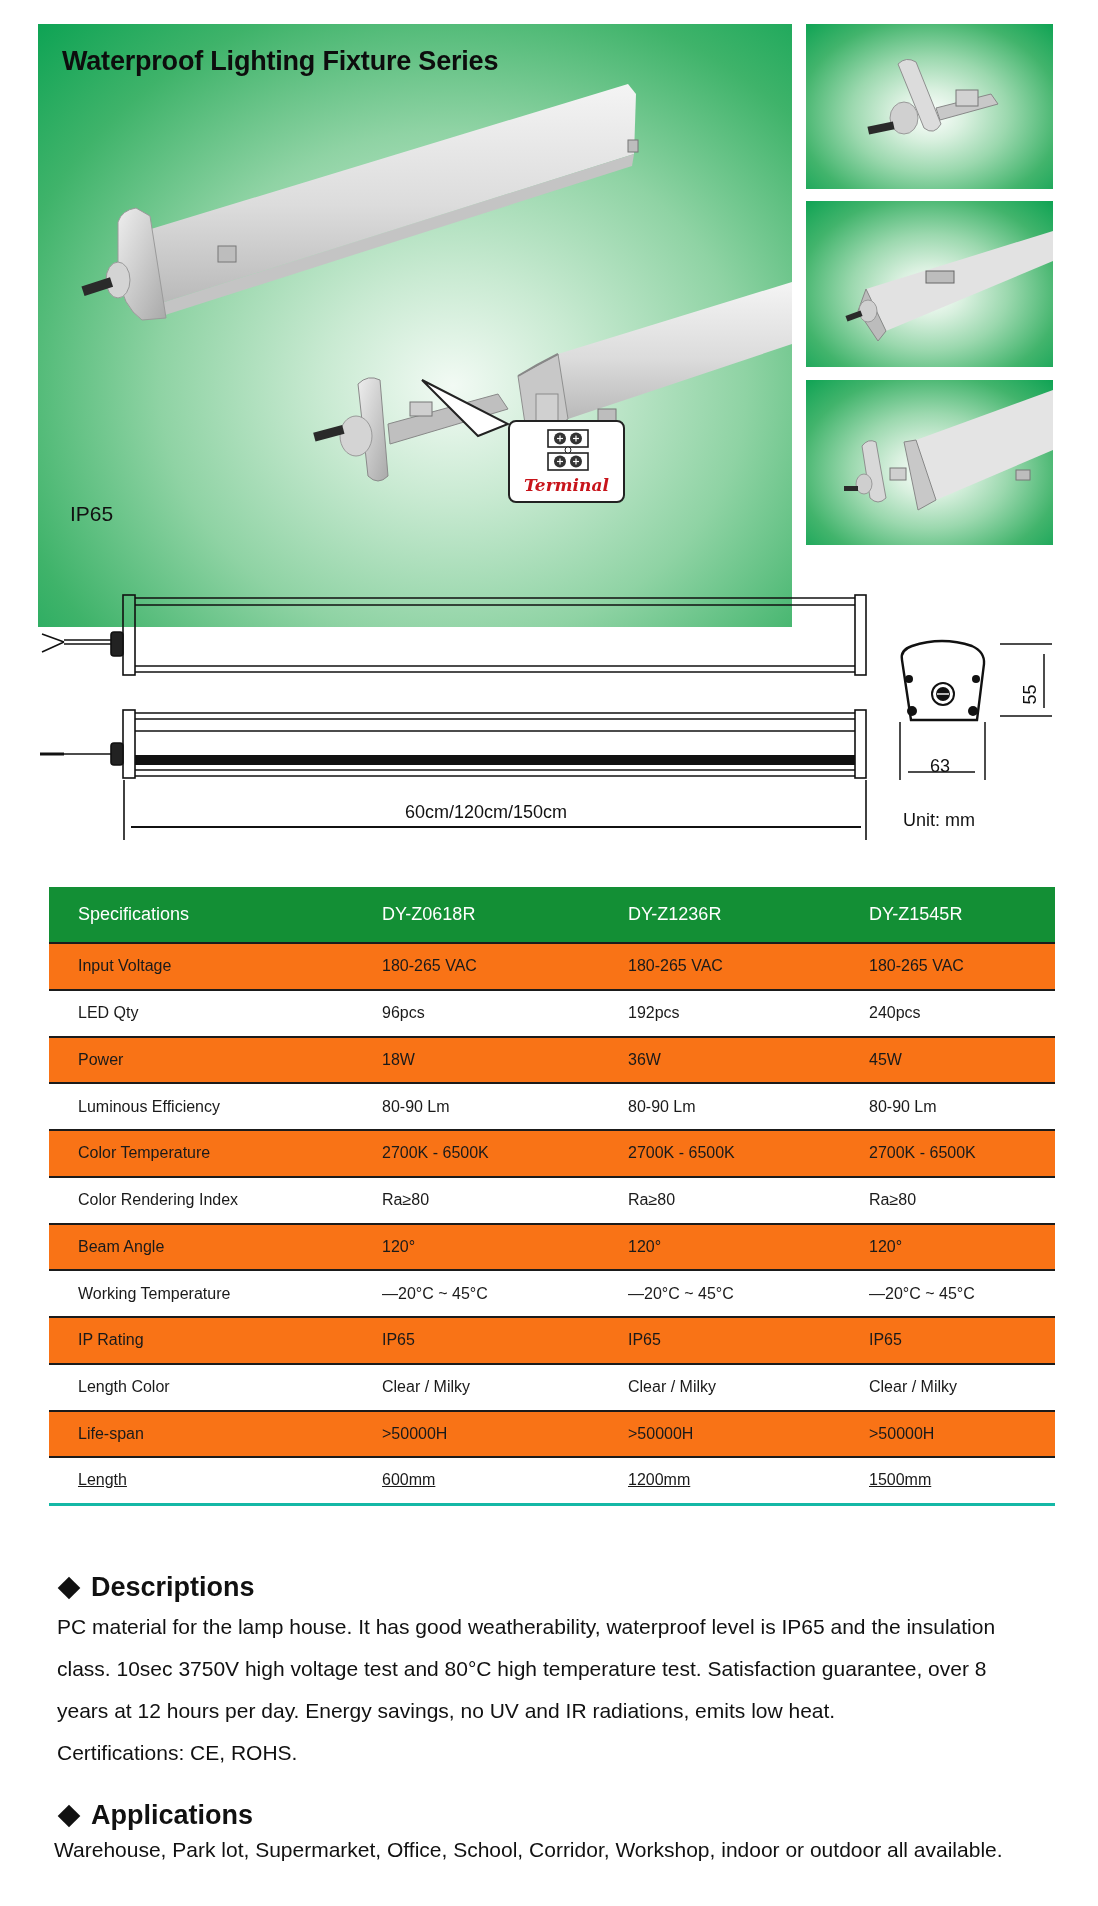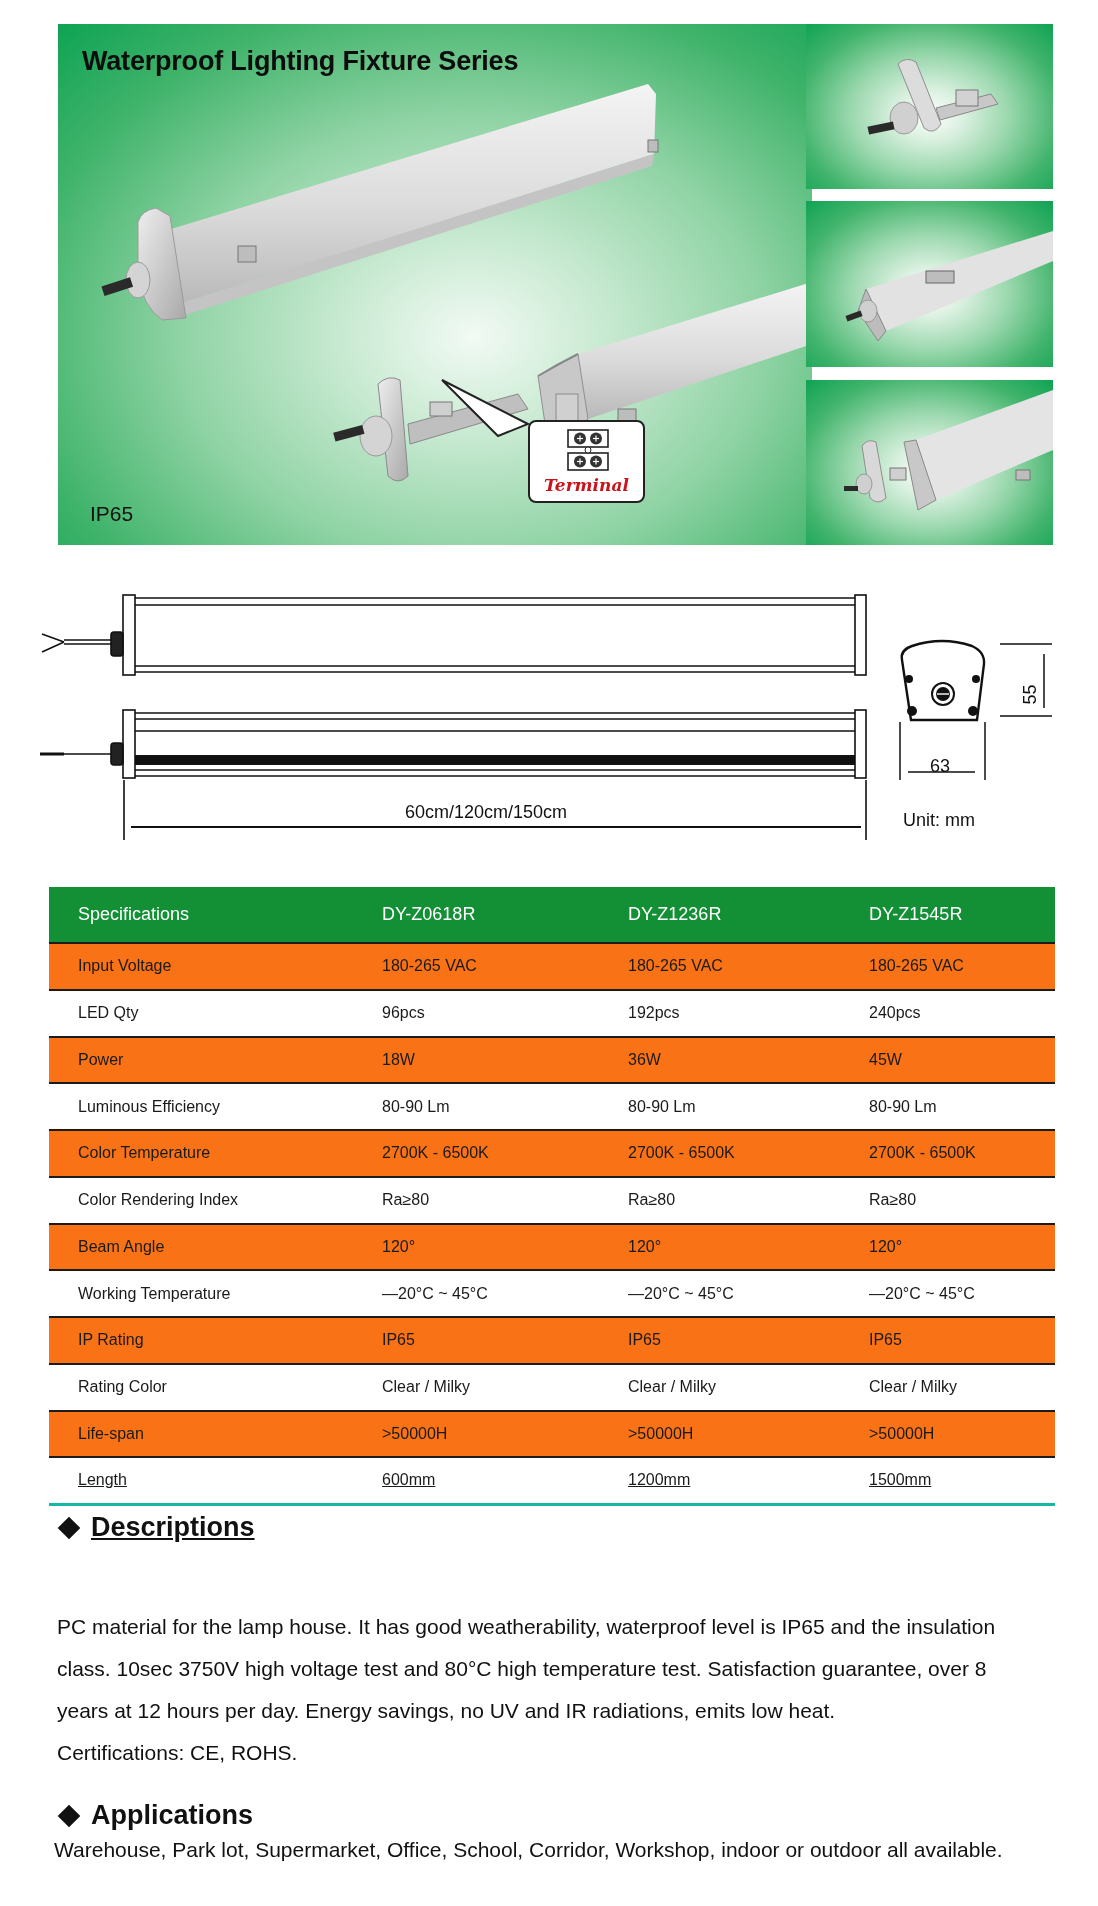--- a/index.html
+++ b/index.html
@@ -74,21 +74,21 @@
     font-size: 21px; line-height: 42px; color: #111;
   }
   .apps-text {
     position: absolute; left: 54px; top: 1838px; width: 1040px;
     font-size: 21px; color: #111; white-space: nowrap;
   }
 </style>
 </head>
 <body>
 
-<div class="photo" style="left:38px; top:24px; width:754px; height:521px;margin-left:20px;">
+<div class="photo" style="left:38px; top:24px; width:754px; height:603px;">
   <svg class="abs" style="left:0;top:0" width="754" height="521">
     <defs>
       <linearGradient id="lampBody" x1="0" y1="0" x2="0" y2="1">
         <stop offset="0" stop-color="#f4f4f4"></stop>
         <stop offset="0.55" stop-color="#dcdcdc"></stop>
         <stop offset="1" stop-color="#b9b9b9"></stop>
       </linearGradient>
       <linearGradient id="capG" x1="0" y1="0" x2="1" y2="1">
         <stop offset="0" stop-color="#eeeeee"></stop>
         <stop offset="1" stop-color="#a9a9a9"></stop>
@@ -292,41 +292,41 @@
       <td>—20°C ~ 45°C</td>
       <td>—20°C ~ 45°C</td>
     </tr>
     <tr class="alt">
       <td>IP Rating</td>
       <td>IP65</td>
       <td>IP65</td>
       <td>IP65</td>
     </tr>
     <tr>
-      <td>Rating Color</td>
+      <td>Length Color</td>
       <td>Clear / Milky</td>
       <td>Clear / Milky</td>
       <td>Clear / Milky</td>
     </tr>
     <tr class="alt">
       <td>Life-span</td>
       <td>&gt;50000H</td>
       <td>&gt;50000H</td>
       <td>&gt;50000H</td>
     </tr>
     <tr>
       <td>Length</td>
       <td>600mm</td>
       <td>1200mm</td>
       <td>1500mm</td>
     </tr>
   </tbody>
 </table>
 
-<div class="section-heading" style="top:1512px;text-decoration:underline;">
+<div class="section-heading" style="top:1572px;">
   <span class="diamond"></span>
   <span>Descriptions</span>
 </div>
 <div class="body-text" style="top:1606px;">
   <div>PC material for the lamp house. It has good weatherability, waterproof level is IP65 and the insulation</div>
   <div>class. 10sec 3750V high voltage test and 80°C high temperature test. Satisfaction guarantee, over 8</div>
   <div>years at 12 hours per day. Energy savings, no UV and IR radiations, emits low heat.</div>
   <div>Certifications: CE, ROHS.</div>
 </div>
 

